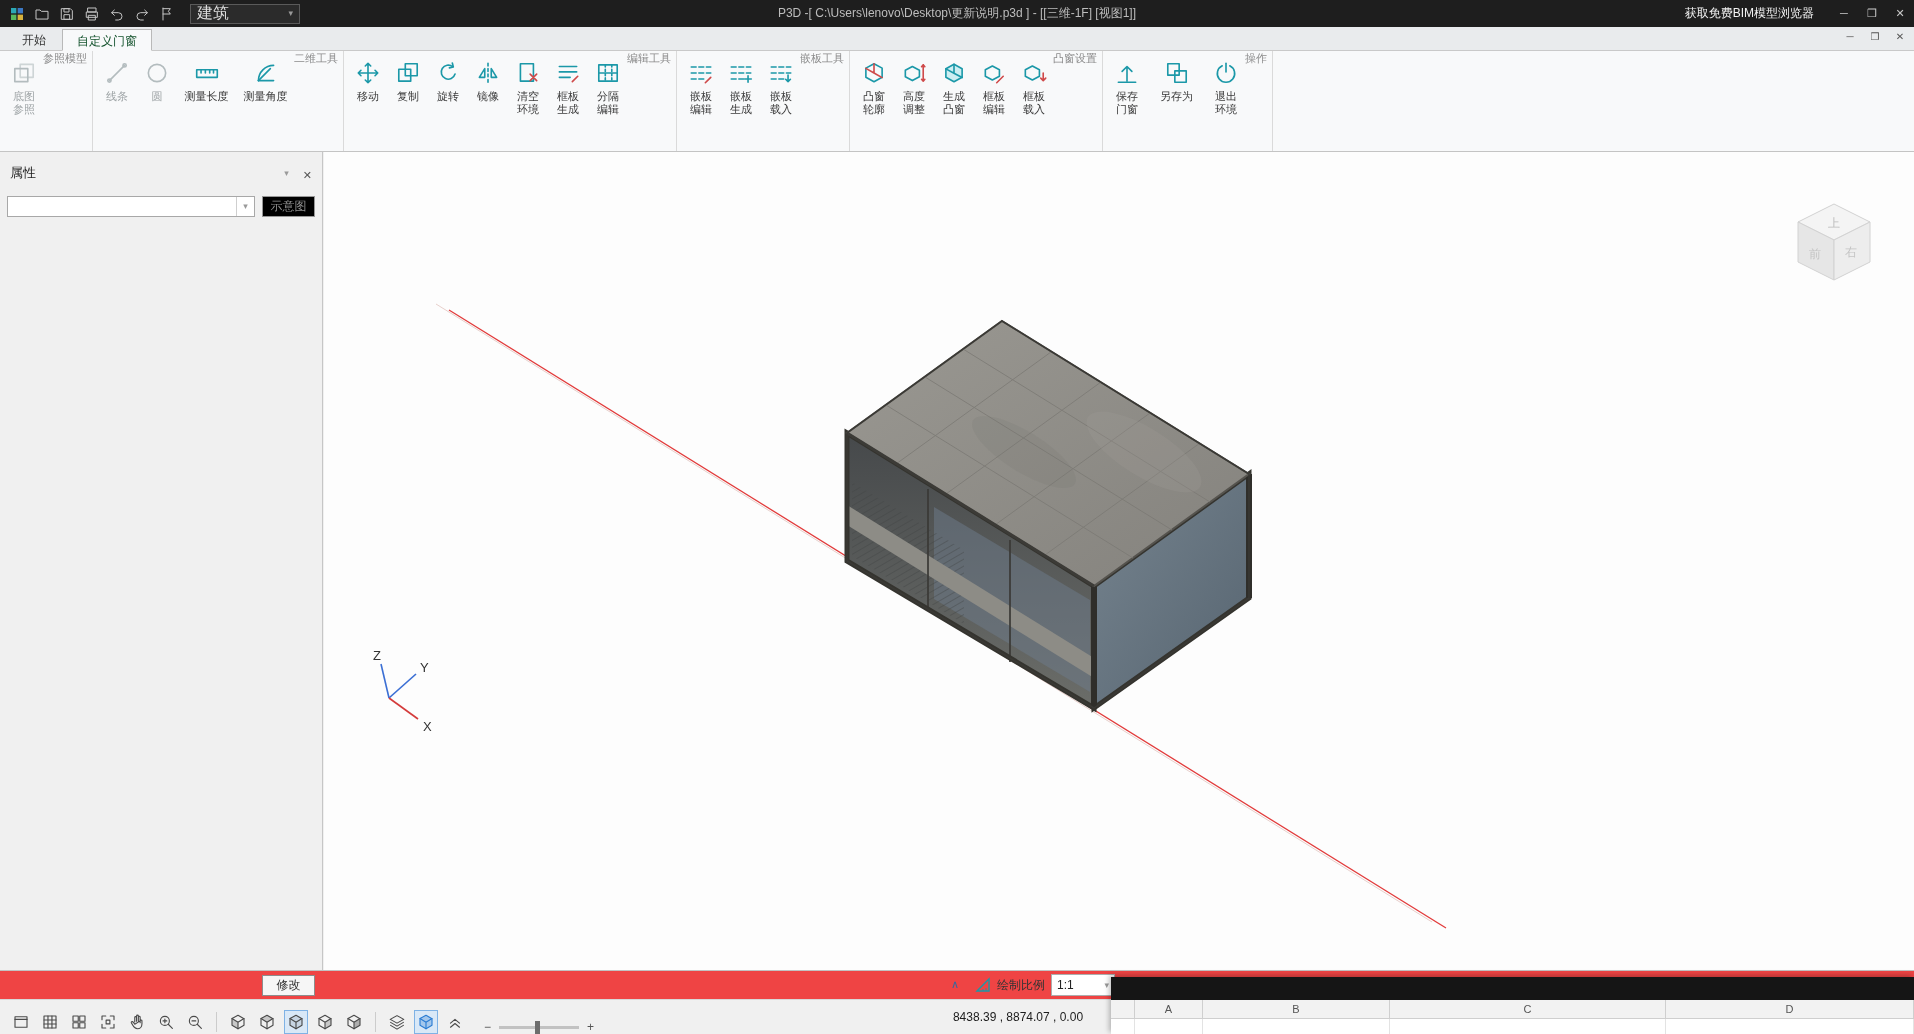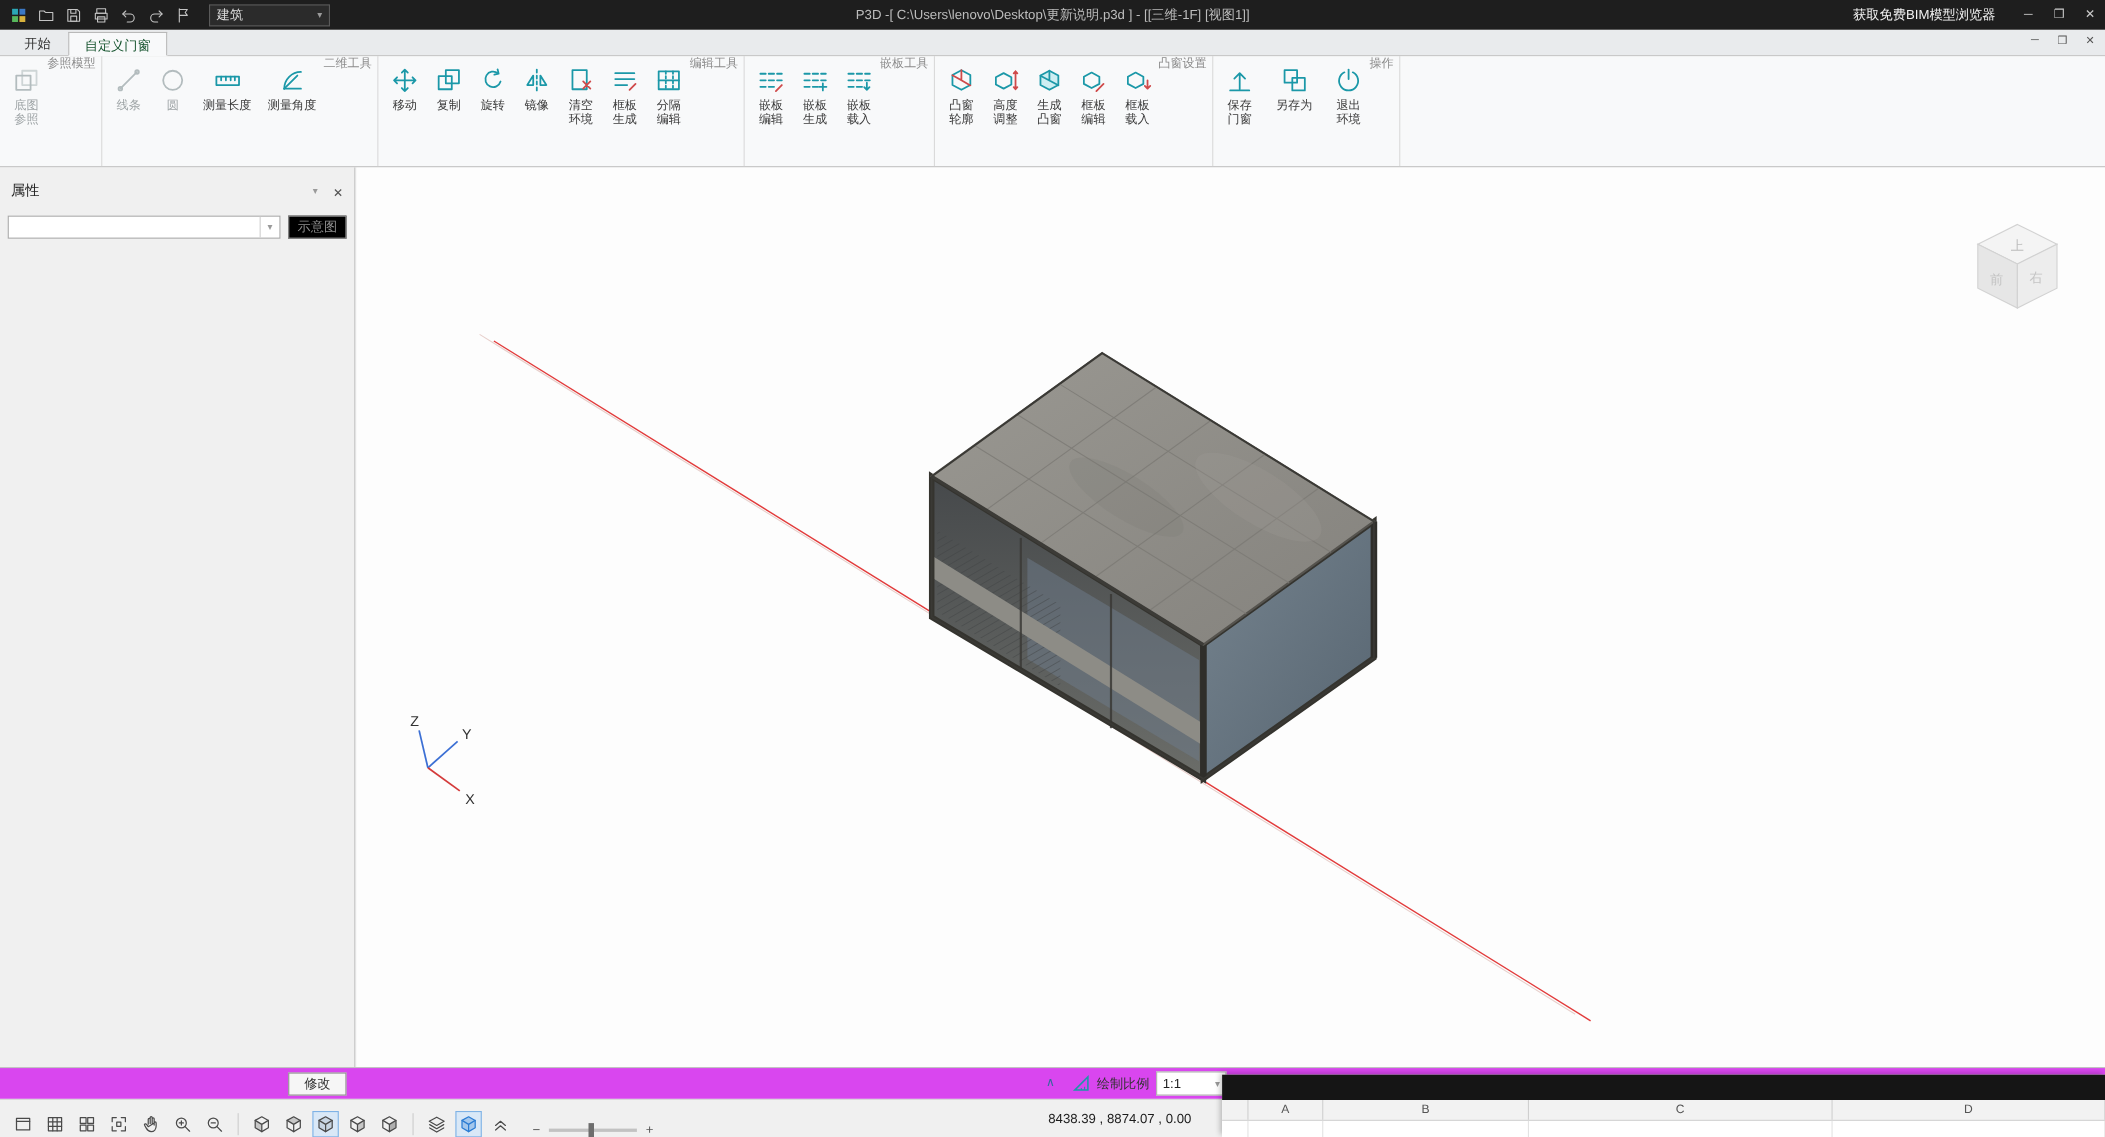--- a/index.html
+++ b/index.html
@@ -4,21 +4,21 @@
 <style>
   *{margin:0;padding:0;box-sizing:border-box}
   html,body{width:1914px;height:1034px;overflow:hidden;font-family:"Liberation Sans",sans-serif;background:#f0f0f0}
   .app{position:relative;width:1914px;height:1034px;background:#f0f0f0;font-size:12px;color:#333}
 
   
   .titlebar{position:absolute;left:0;top:0;width:100%;height:27px;background:#1e1e1e;display:flex;align-items:center;z-index:30}
   .tb-icons{display:flex;gap:7px;padding-left:8px;align-items:center}
   .tb-icon{width:18px;height:18px;color:#c4c4c4;display:flex;align-items:center;justify-content:center}
   .tb-icon svg{width:16px;height:16px}
-  .mode-select{margin-left:14px;width:110px;height:20px;background:#2b2b2b;border:1px solid #5a5a5a;color:#ddd;display:flex;align-items:center;justify-content:space-between;padding:0 6px;font-size:12px}
+  .mode-select{margin-left:14px;width:110px;height:20px;background:#2b2b2b;border:1px solid #5a5a5a;color:#ddd;display:flex;align-items:center;justify-content:space-between;padding:0 6px;font-size:16px}
   .arr{font-size:9px;color:#9a9a9a;line-height:1}
   .arr::before{content:"▾"}
   .tb-title{position:absolute;left:300px;right:300px;text-align:center;color:#bdbdbd;font-size:12px;pointer-events:none;white-space:nowrap;overflow:hidden}
   .tb-right{position:absolute;right:0;top:0;display:flex;align-items:center;height:27px}
   .tb-link{color:#f2f2f2;font-size:12px;margin-right:16px;white-space:nowrap}
   .winbtn{width:28px;height:27px;color:#c8c8c8;text-align:center;line-height:27px;font-size:11px}
 
   
   .tabrow{position:absolute;top:27px;left:0;width:100%;height:24px;background:#e9ebed;border-bottom:1px solid #c9c9c9;z-index:29}
   .tab{position:absolute;bottom:-1px;height:22px;padding:0 14px;font-size:12px;color:#333;line-height:22px}
@@ -45,21 +45,21 @@
   .panel-title{font-size:13px;color:#222}
   .panel-hbtns{margin-left:auto;display:flex;gap:14px;color:#555;font-size:11px}
   .panel-controls{display:flex;gap:7px;padding:14px 7px 0}
   .type-combo{flex:1;height:21px;background:#fff;border:1px solid #a8a8a8;position:relative}
   .combo-arrow{position:absolute;right:0;top:0;width:18px;height:100%;border-left:1px solid #cfcfcf;display:flex;align-items:center;justify-content:center}
   .preview-btn{width:53px;height:21px;border:1px solid #979797;background:#000000;color:#8f8f8f;font-size:12px;text-align:center;line-height:19px}
   .viewport{position:absolute;left:324px;top:0;right:0;height:100%;background:#fdfdfd;overflow:hidden}
   .viewport svg.scene{width:100%;height:100%;display:block}
 
   
-  .cmdrow{position:absolute;top:970px;left:0;width:1914px;height:29px;background:#d946ef;border-top:1px solid #c2c2c2;z-index:10}
+  .cmdrow{position:absolute;top:970px;left:0;width:1914px;height:29px;background:#ef4444;border-top:1px solid #c2c2c2;z-index:10}
   .modify-btn{position:absolute;left:262px;top:4px;width:53px;height:21px;background:#f6f6f6;border:1px solid #8d8d8d;font-size:12px;color:#333;text-align:center;line-height:19px}
   .cmd-input{position:absolute;left:324px;top:3px;width:612px;height:22px;border:1px solid #adadad;background:#fff;font-size:12px;padding:0 7px;color:#333;font-family:"Liberation Sans",sans-serif}
   .cmd-input::placeholder{color:#8a8a8a}
   .cmd-collapse{position:absolute;left:944px;top:5px;width:22px;height:18px;color:#35689e;text-align:center;font-size:11px;line-height:16px}
   .cmd-collapse::before{content:"∧"}
   .scale-wrap{position:absolute;left:975px;top:3px;height:22px;display:flex;align-items:center;gap:6px}
   .scale-icon svg{width:16px;height:16px;display:block}
   .scale-label{font-size:12px;color:#333;white-space:nowrap}
   .scale-select{width:64px;height:22px;background:#fff;border:1px solid #adadad;font-size:12px;display:flex;justify-content:space-between;align-items:center;padding:0 5px;color:#222}
 

